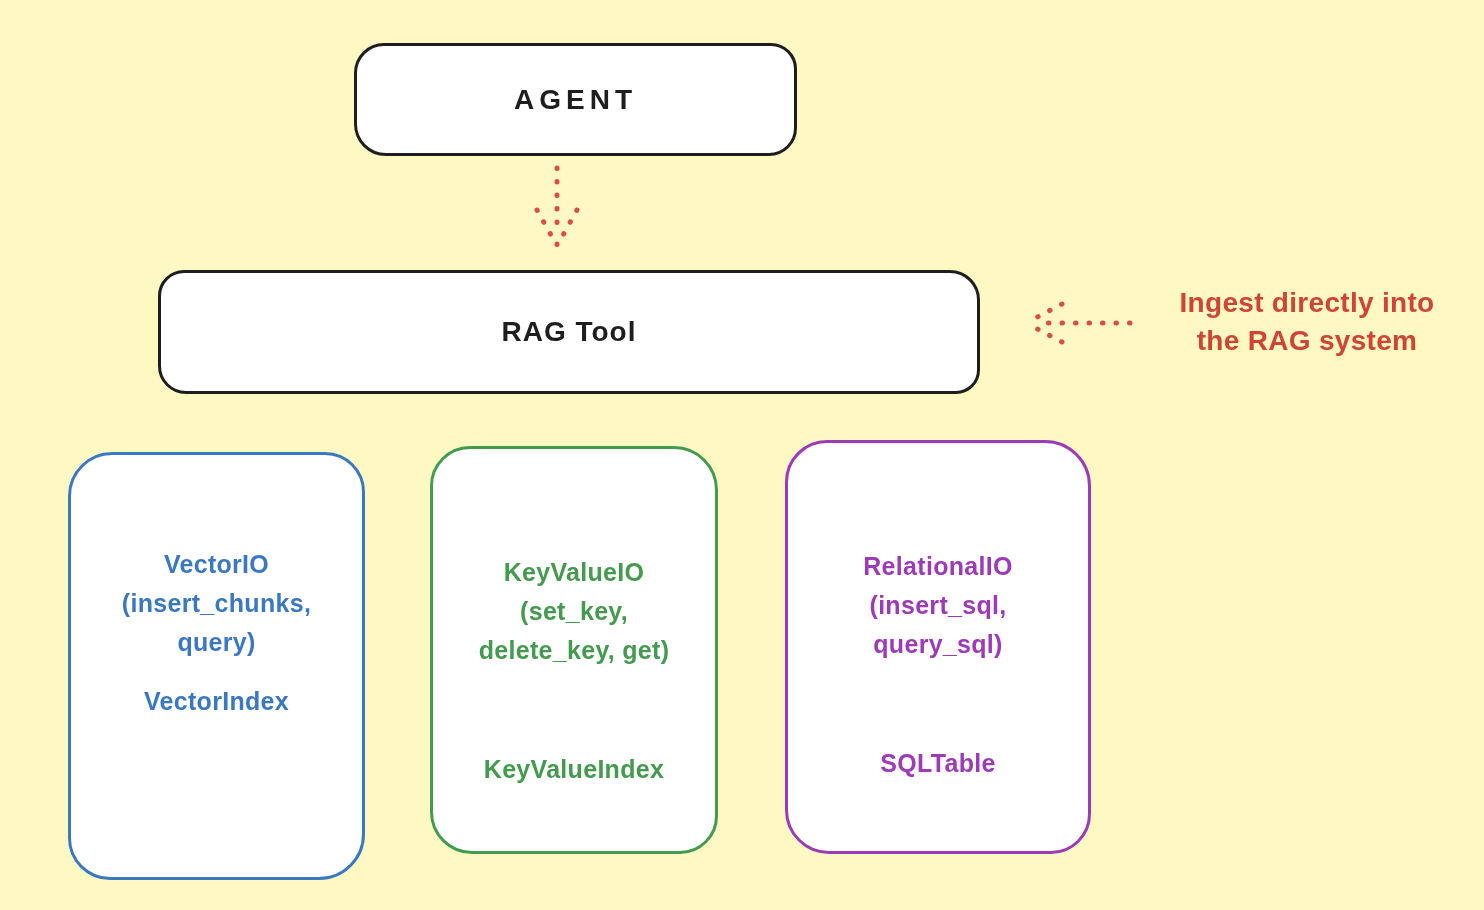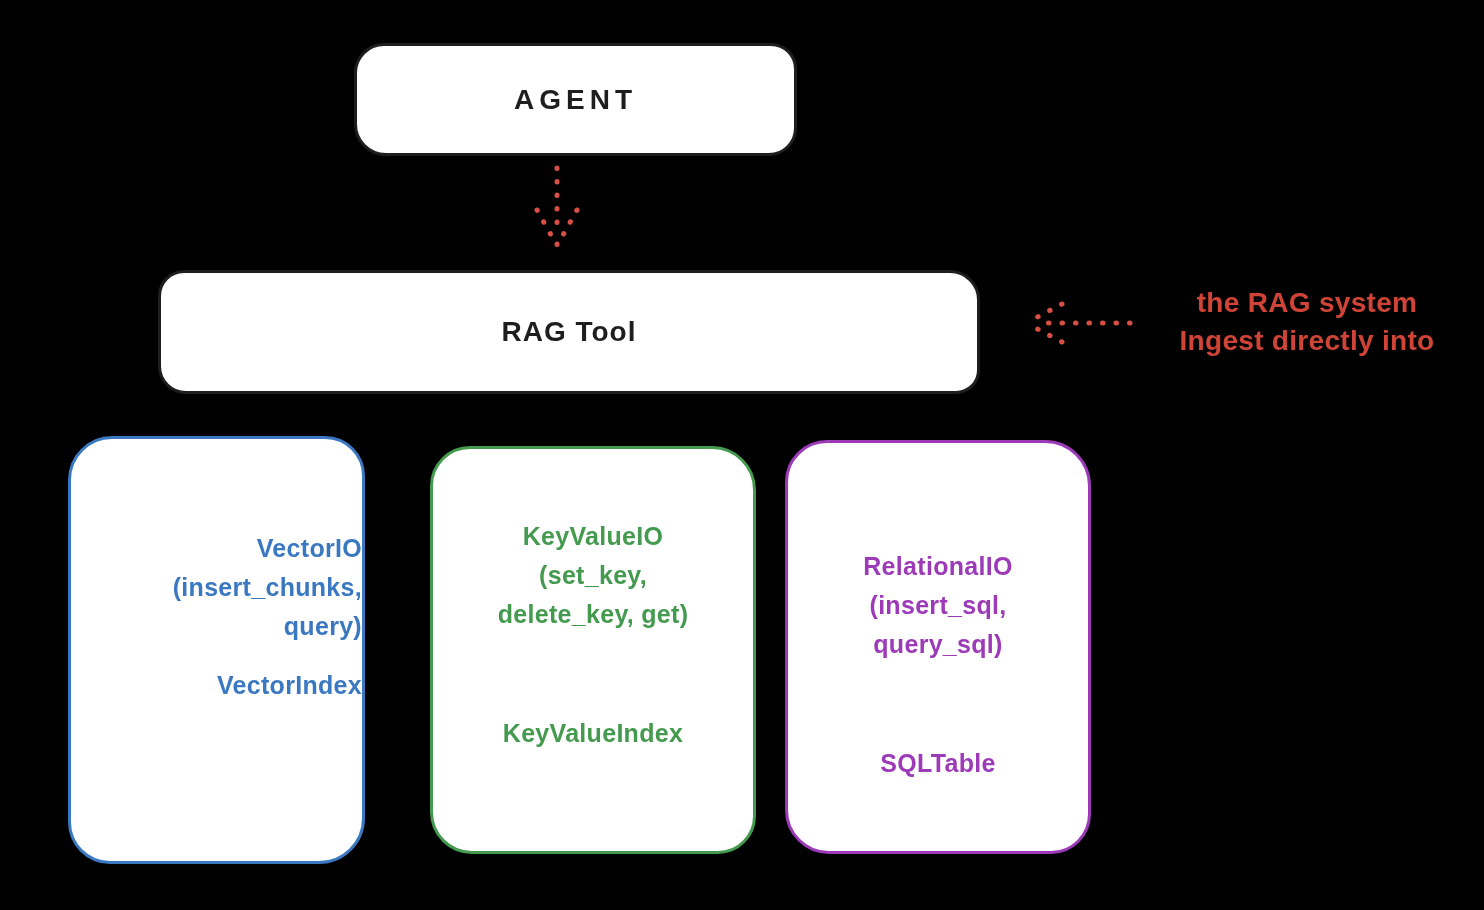--- a/index.html
+++ b/index.html
@@ -5,21 +5,21 @@
   html, body {
     margin: 0;
     padding: 0;
     background: #ffffff;
     font-family: "Liberation Sans", sans-serif;
   }
   #canvas {
     position: relative;
     width: 1484px;
     height: 910px;
-    background: #000000;
+    background: #fef9c3;
     overflow: hidden;
   }
   .sketch-box {
     position: absolute;
     border-style: solid;
     border-width: 3.5px;
     background: #ffffff;
     box-sizing: border-box;
     display: flex;
     align-items: center;
@@ -53,31 +53,30 @@
     align-items: center;
     justify-content: flex-start;
     text-align: center;
     font-weight: bold;
     font-size: 25px;
     line-height: 39px;
     letter-spacing: 0.3px;
     border-color: currentColor;
   }
   #vectorio-box {
-    left: 68px; top: 436px;
+    left: 68px; top: 452px;
     width: 297px; height: 428px;
     border-radius: 44px 40px 46px 42px;
     padding-top: 90px;
-    align-items: flex-end;
   }
   #keyvalueio-box {
     left: 430px; top: 446px;
-    width: 326px; height: 408px;
+    width: 288px; height: 408px;
     border-radius: 40px 44px 38px 42px;
-    padding-top: 68px;
+    padding-top: 104px;
     text-align: right;
   }
   #relationalio-box {
     left: 785px; top: 440px;
     width: 306px; height: 414px;
     border-radius: 42px 46px 40px 44px;
     padding-top: 104px;
   }
   .index-label { margin-top: 20px; }
   #keyvalueio-box .index-label, #relationalio-box .index-label { margin-top: 80px; }
@@ -126,22 +125,22 @@
 
   <svg id="arrow-left" class="arrow-svg" width="120" height="56" style="color: rgb(217, 79, 68);">
     <g stroke="currentColor" stroke-width="5" fill="none" stroke-linecap="round" stroke-dasharray="0.5 13">
       <path d="M 112 27 L 28 27"></path>
       <path d="M 44 8 L 10 26"></path>
       <path d="M 44 46 L 10 28"></path>
     </g>
   </svg>
 
   <div id="annotation" style="color: rgb(207, 68, 55);">
+    <div>Ingest directly into</div>
     <div>the RAG system</div>
-    <div>Ingest directly into</div>
   </div>
 
   <div id="vectorio-box" class="sketch-box backend-box" style="color: rgb(59, 120, 194);">
     <div>VectorIO</div>
     <div>(insert_chunks,</div>
     <div>query)</div>
     <div class="index-label">VectorIndex</div>
   </div>
 
   <div id="keyvalueio-box" class="sketch-box backend-box" style="color: rgb(68, 154, 78);">

